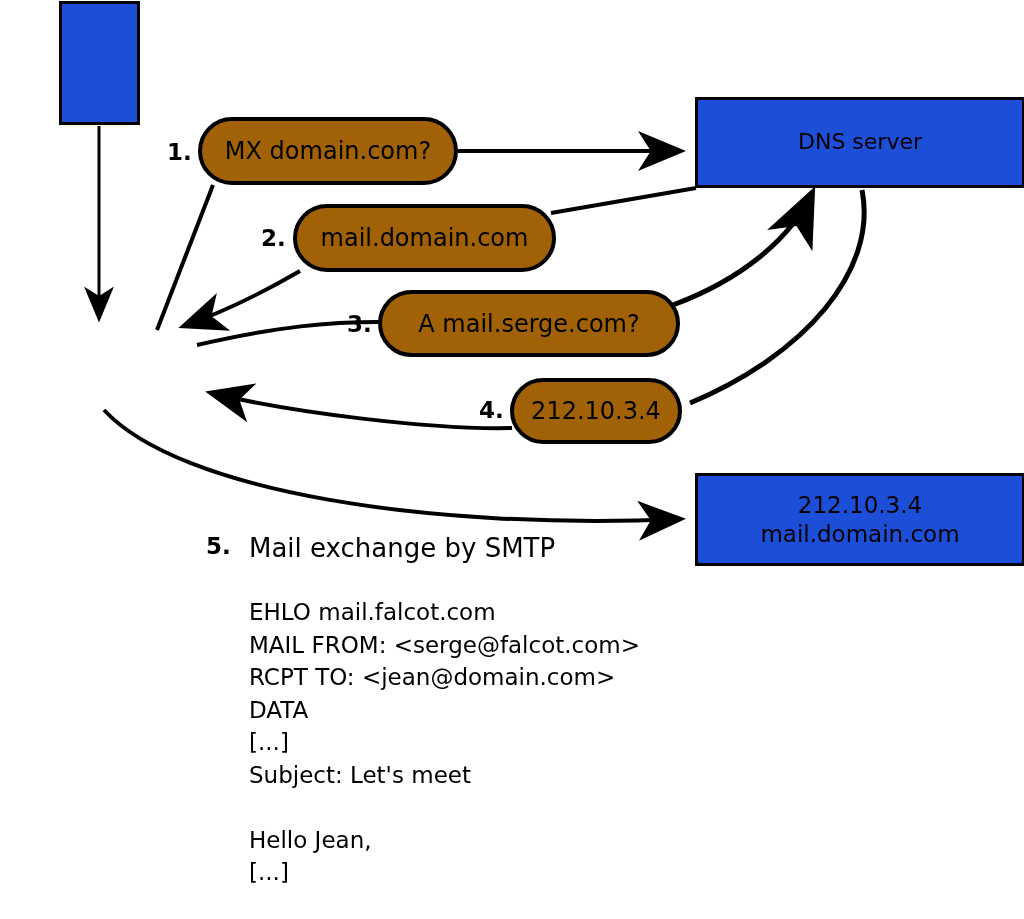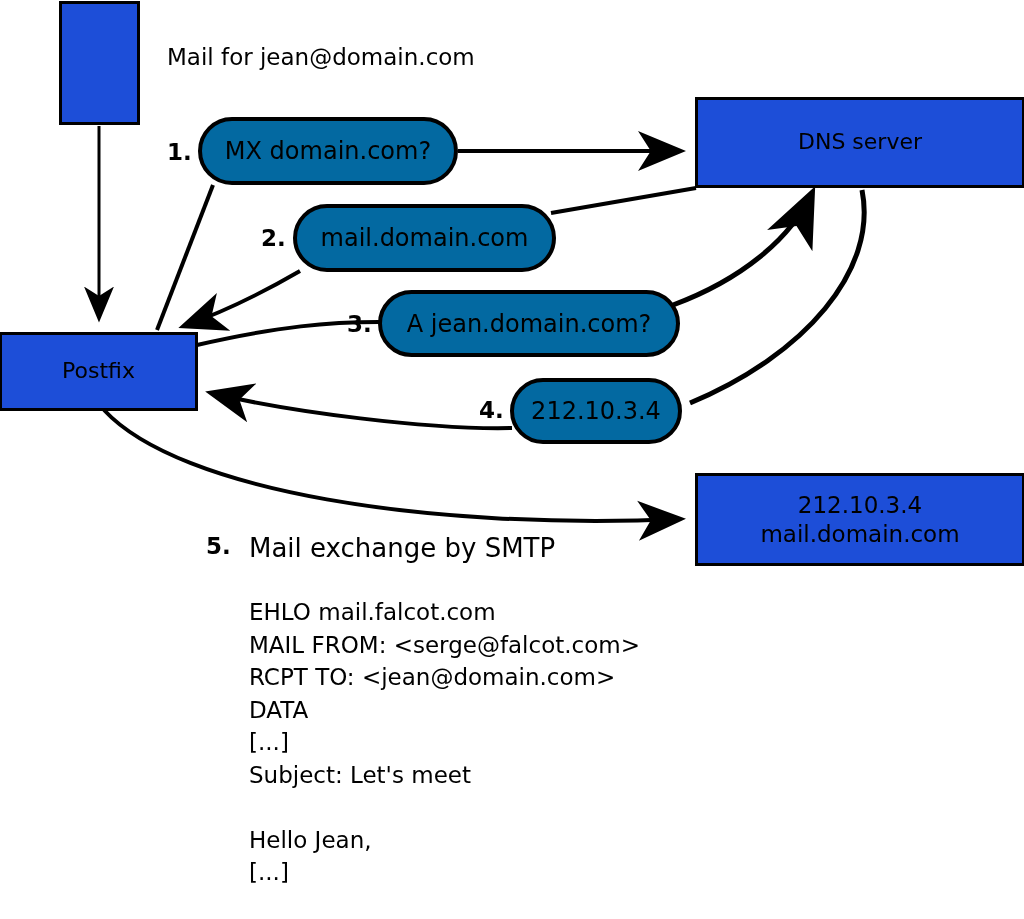--- a/index.html
+++ b/index.html
@@ -35,21 +35,21 @@
     color: #000000;
     font-size: 22px;
     line-height: 1.22;
     text-align: center;
     white-space: pre-line;
   }
   .bubble {
     position: absolute;
     box-sizing: border-box;
     border: 4px solid #000000;
-    background: #0369a1;
+    background: #a16207;
     border-radius: 999px;
     display: flex;
     align-items: center;
     justify-content: center;
     color: #000000;
     font-size: 24px;
     text-align: left;
   }
   .step-num {
     position: absolute;
@@ -105,48 +105,44 @@
     <path d="M862,190 C878,270 805,355 690,403" stroke="#000000" stroke-width="5" fill="none"></path>
     <path d="M512,428 C430,430 290,412 211,393" stroke="#000000" stroke-width="4" fill="none" marker-end="url(#ah)"></path>
 
     <path d="M104,410 C180,492 430,530 680,519" stroke="#000000" stroke-width="4" fill="none" marker-end="url(#ah)"></path>
   </svg>
 
   <div class="node-box" style="left:59px; top:1px; width:81px; height:124px;">
     <span></span>
   </div>
 
-  <div class="node-box" style="left:-1px; top:332px; width:199px; height:79px;">
-    <span>Postfix</span>
-  </div>
 
   <div class="node-box" style="left:695px; top:97px; width:330px; height:91px;">
     <span>DNS server</span>
   </div>
 
   <div class="node-box" style="left:695px; top:473px; width:330px; height:93px; font-size:23px;">
     <span>212.10.3.4</span>
     <span>mail.domain.com</span>
   </div>
 
-  <div class="plain-label" style="left:167px; top:44px;">Mail for jean@domain.com</div>
 
   <div class="step-num" style="left:167px; top:139px;">1.</div>
   <div class="bubble" style="left:198px; top:117px; width:260px; height:68px;">
     <span>MX domain.com?</span>
   </div>
 
   <div class="step-num" style="left:261px; top:225px;">2.</div>
   <div class="bubble" style="left:293px; top:204px; width:263px; height:68px;">
     <span>mail.domain.com</span>
   </div>
 
   <div class="step-num" style="left:347px; top:311px;">3.</div>
   <div class="bubble" style="left:378px; top:290px; width:302px; height:67px;">
-    <span>A jean.domain.com?</span>
+    <span>A mail.serge.com?</span>
   </div>
 
   <div class="step-num" style="left:479px; top:397px;">4.</div>
   <div class="bubble" style="left:510px; top:378px; width:172px; height:66px;">
     <span>212.10.3.4</span>
   </div>
 
   <div class="step-num" style="left:206px; top:533px;">5.</div>
   <div class="step5-label" style="left:249px; top:533px;">Mail exchange by SMTP</div>
 

